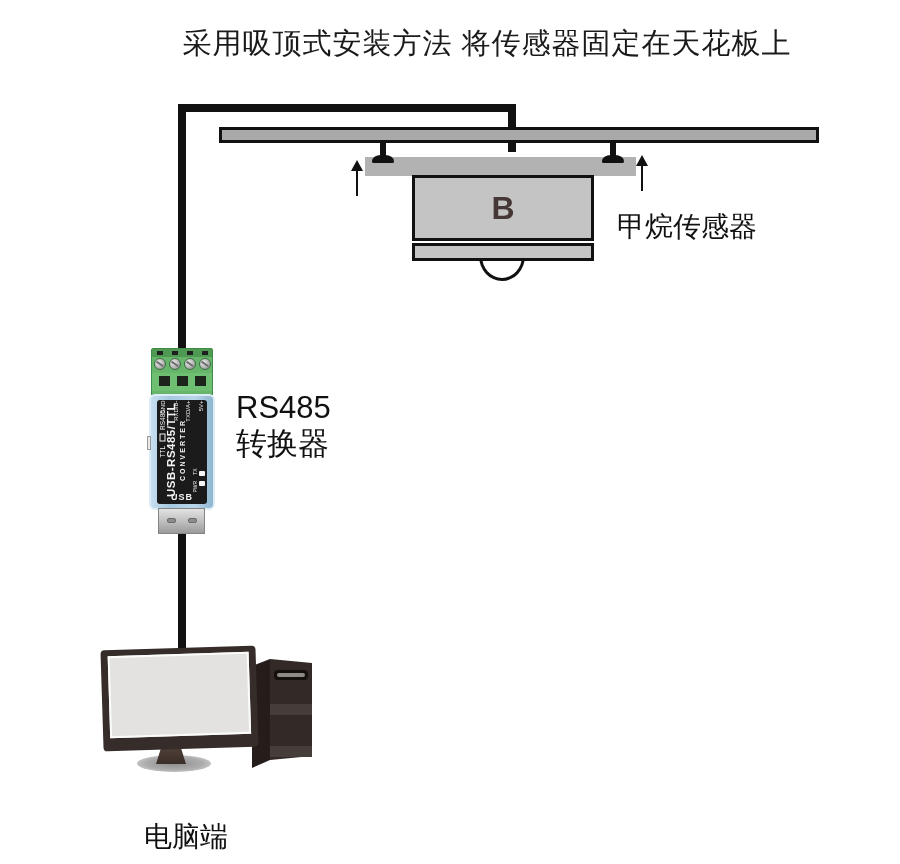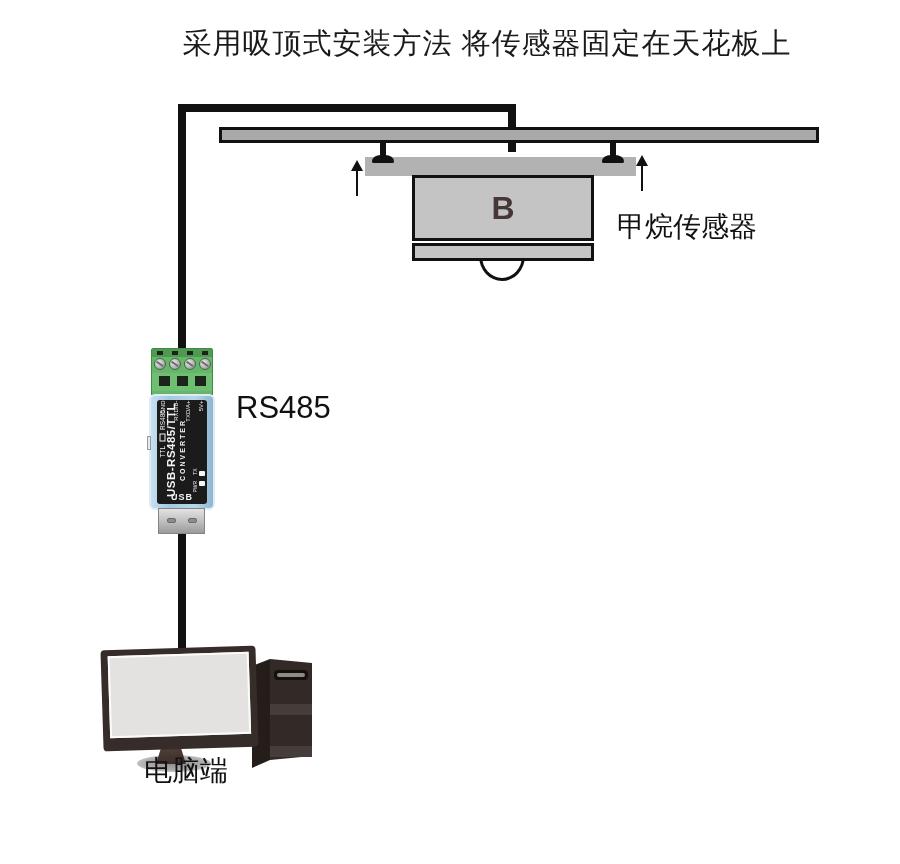--- a/index.html
+++ b/index.html
@@ -44,21 +44,21 @@
                border-left:6px solid transparent;border-right:6px solid transparent;
                border-bottom:11px solid #111;}
   .arrow .stem{position:absolute;left:5px;top:9px;width:2px;height:27px;background:#111;}
   .arrow-left{left:351px;top:160px;}
   .arrow-right{left:636px;top:155px;}
 
   
   .lbl{position:absolute;font-size:28px;color:#111;white-space:nowrap;z-index:6;}
   .lbl-sensor{left:617px;top:208px;}
   .lbl-converter{left:236px;top:390px;line-height:36px;font-size:31px;}
-  .lbl-computer{left:144px;top:752px;font-family:Liberation Mono, monospace;}
+  .lbl-computer{left:144px;top:818px;font-family:Liberation Mono, monospace;}
 
   
   .converter{position:absolute;left:147px;top:348px;width:70px;height:186px;z-index:5;}
   .term{position:absolute;left:4px;top:0;width:62px;height:48px;background:#67b56b;
         border:1px solid #3f8a45;border-radius:2px;box-sizing:border-box;}
   .term-top{position:absolute;left:0;top:0;width:100%;height:8px;background:#4e9a52;}
   .term-mark{position:absolute;top:2px;width:6px;height:4px;background:#1f1f1f;}
   .tscrew{position:absolute;top:9px;width:12px;height:12px;border-radius:50%;
           background:radial-gradient(circle at 35% 35%, #efefef, #b5b5b5 55%, #787878);
           border:1px solid #3d6e41;box-sizing:border-box;}
@@ -207,20 +207,21 @@
     </div>
 
     <div class="usb-metal">
       <div class="usb-hole" style="left:8px;"></div>
       <div class="usb-hole" style="left:29px;"></div>
     </div>
   </div>
 
   <div class="lbl lbl-converter">
     <div>RS485</div>
+    <div>转换器</div>
   </div>
 
   <div class="tower">
     <div class="tower-side"></div>
     <div class="tower-front"></div>
     <div class="tower-slot"></div>
     <div class="tower-slot-line"></div>
     <div class="tower-band band-mid"></div>
     <div class="tower-band band-bot"></div>
   </div>

